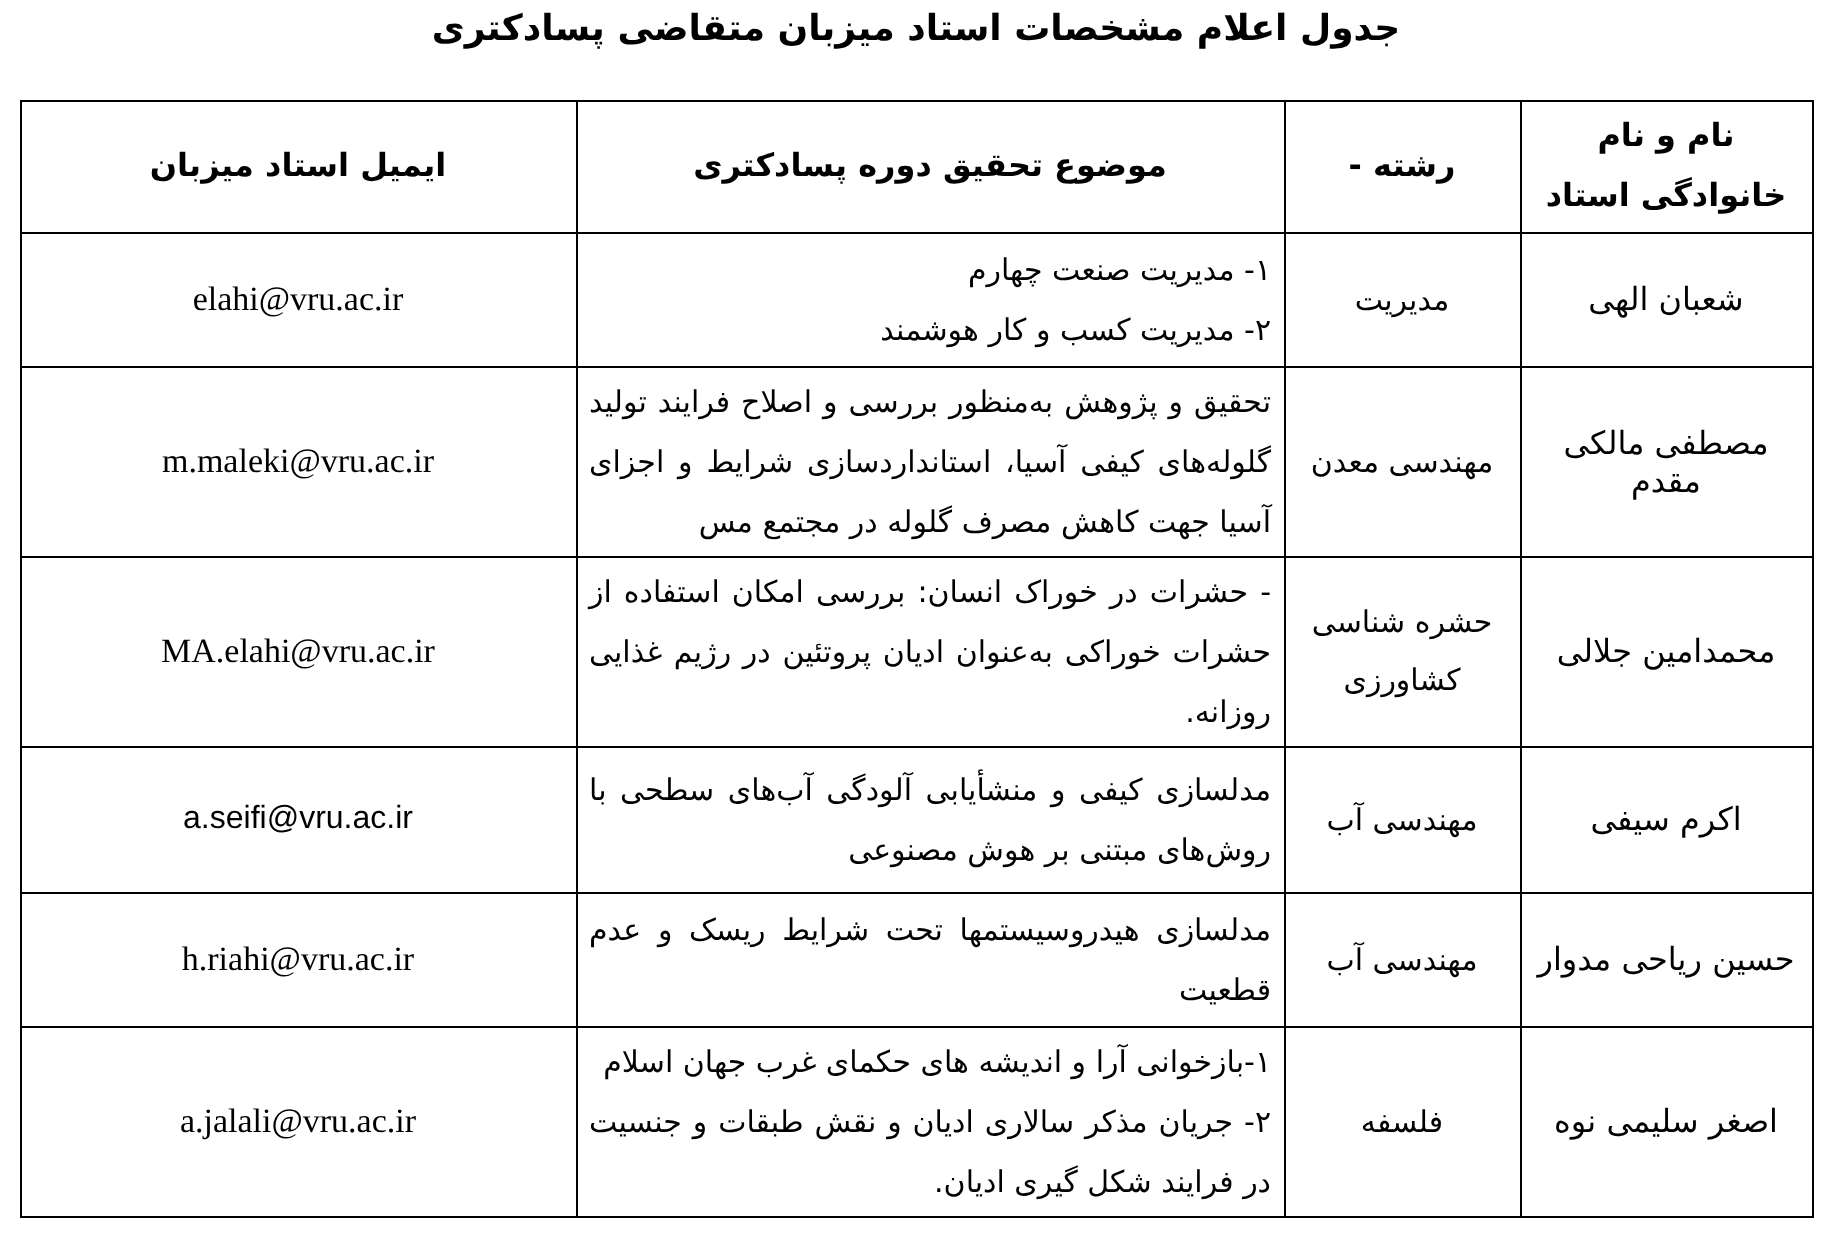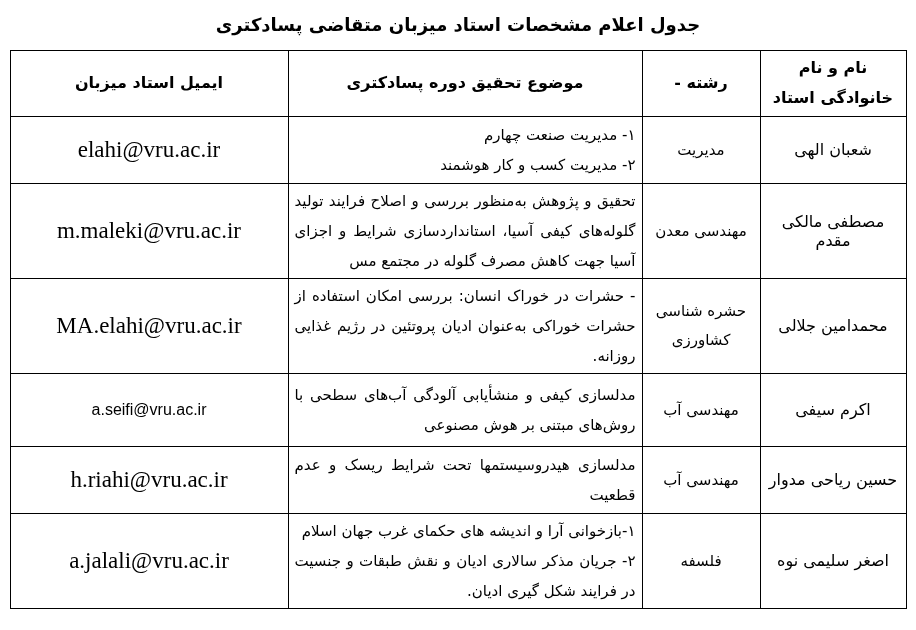--- a/index.html
+++ b/index.html
@@ -8,21 +8,21 @@
     background:#ffffff;
     font-family:"DejaVu Sans",sans-serif;
     color:#000;
     overflow:hidden;
   }
   .page{width:916px;height:630px;position:relative;}
   .doc-title{
     text-align:center;
     font-weight:bold;
     font-size:18px;
-    padding-top:14px;
+    padding-top:4px;
     margin:0 0 0 0;
     height:50px;
     box-sizing:border-box;
     direction:rtl;
   }
   table.host-table{
     border-collapse:collapse;
     table-layout:fixed;
     width:896px;
     margin:0 auto;
@@ -67,21 +67,21 @@
     font-size:15px;
     line-height:2.0;
     padding:2px 8px;
   }
   td.cell-topic .topic-par{margin:0;}
   td.cell-topic.align-justify .topic-par{text-align:justify;}
   td.cell-topic.align-right .topic-par{text-align:right;}
   td.cell-email{
     direction:ltr;
     text-align:center;
-    font-size:23px;
+    font-size:17px;
   }
   td.cell-email.font-serif{font-family:"Liberation Serif","DejaVu Serif",serif;}
   td.cell-email.font-sans{font-family:"Liberation Sans","DejaVu Sans",sans-serif;font-size:16px;}
 </style>
 </head>
 <body>
 
 <div class="page">
 
   <div class="doc-title">جدول اعلام مشخصات استاد میزبان متقاضی پسادکتری</div>

